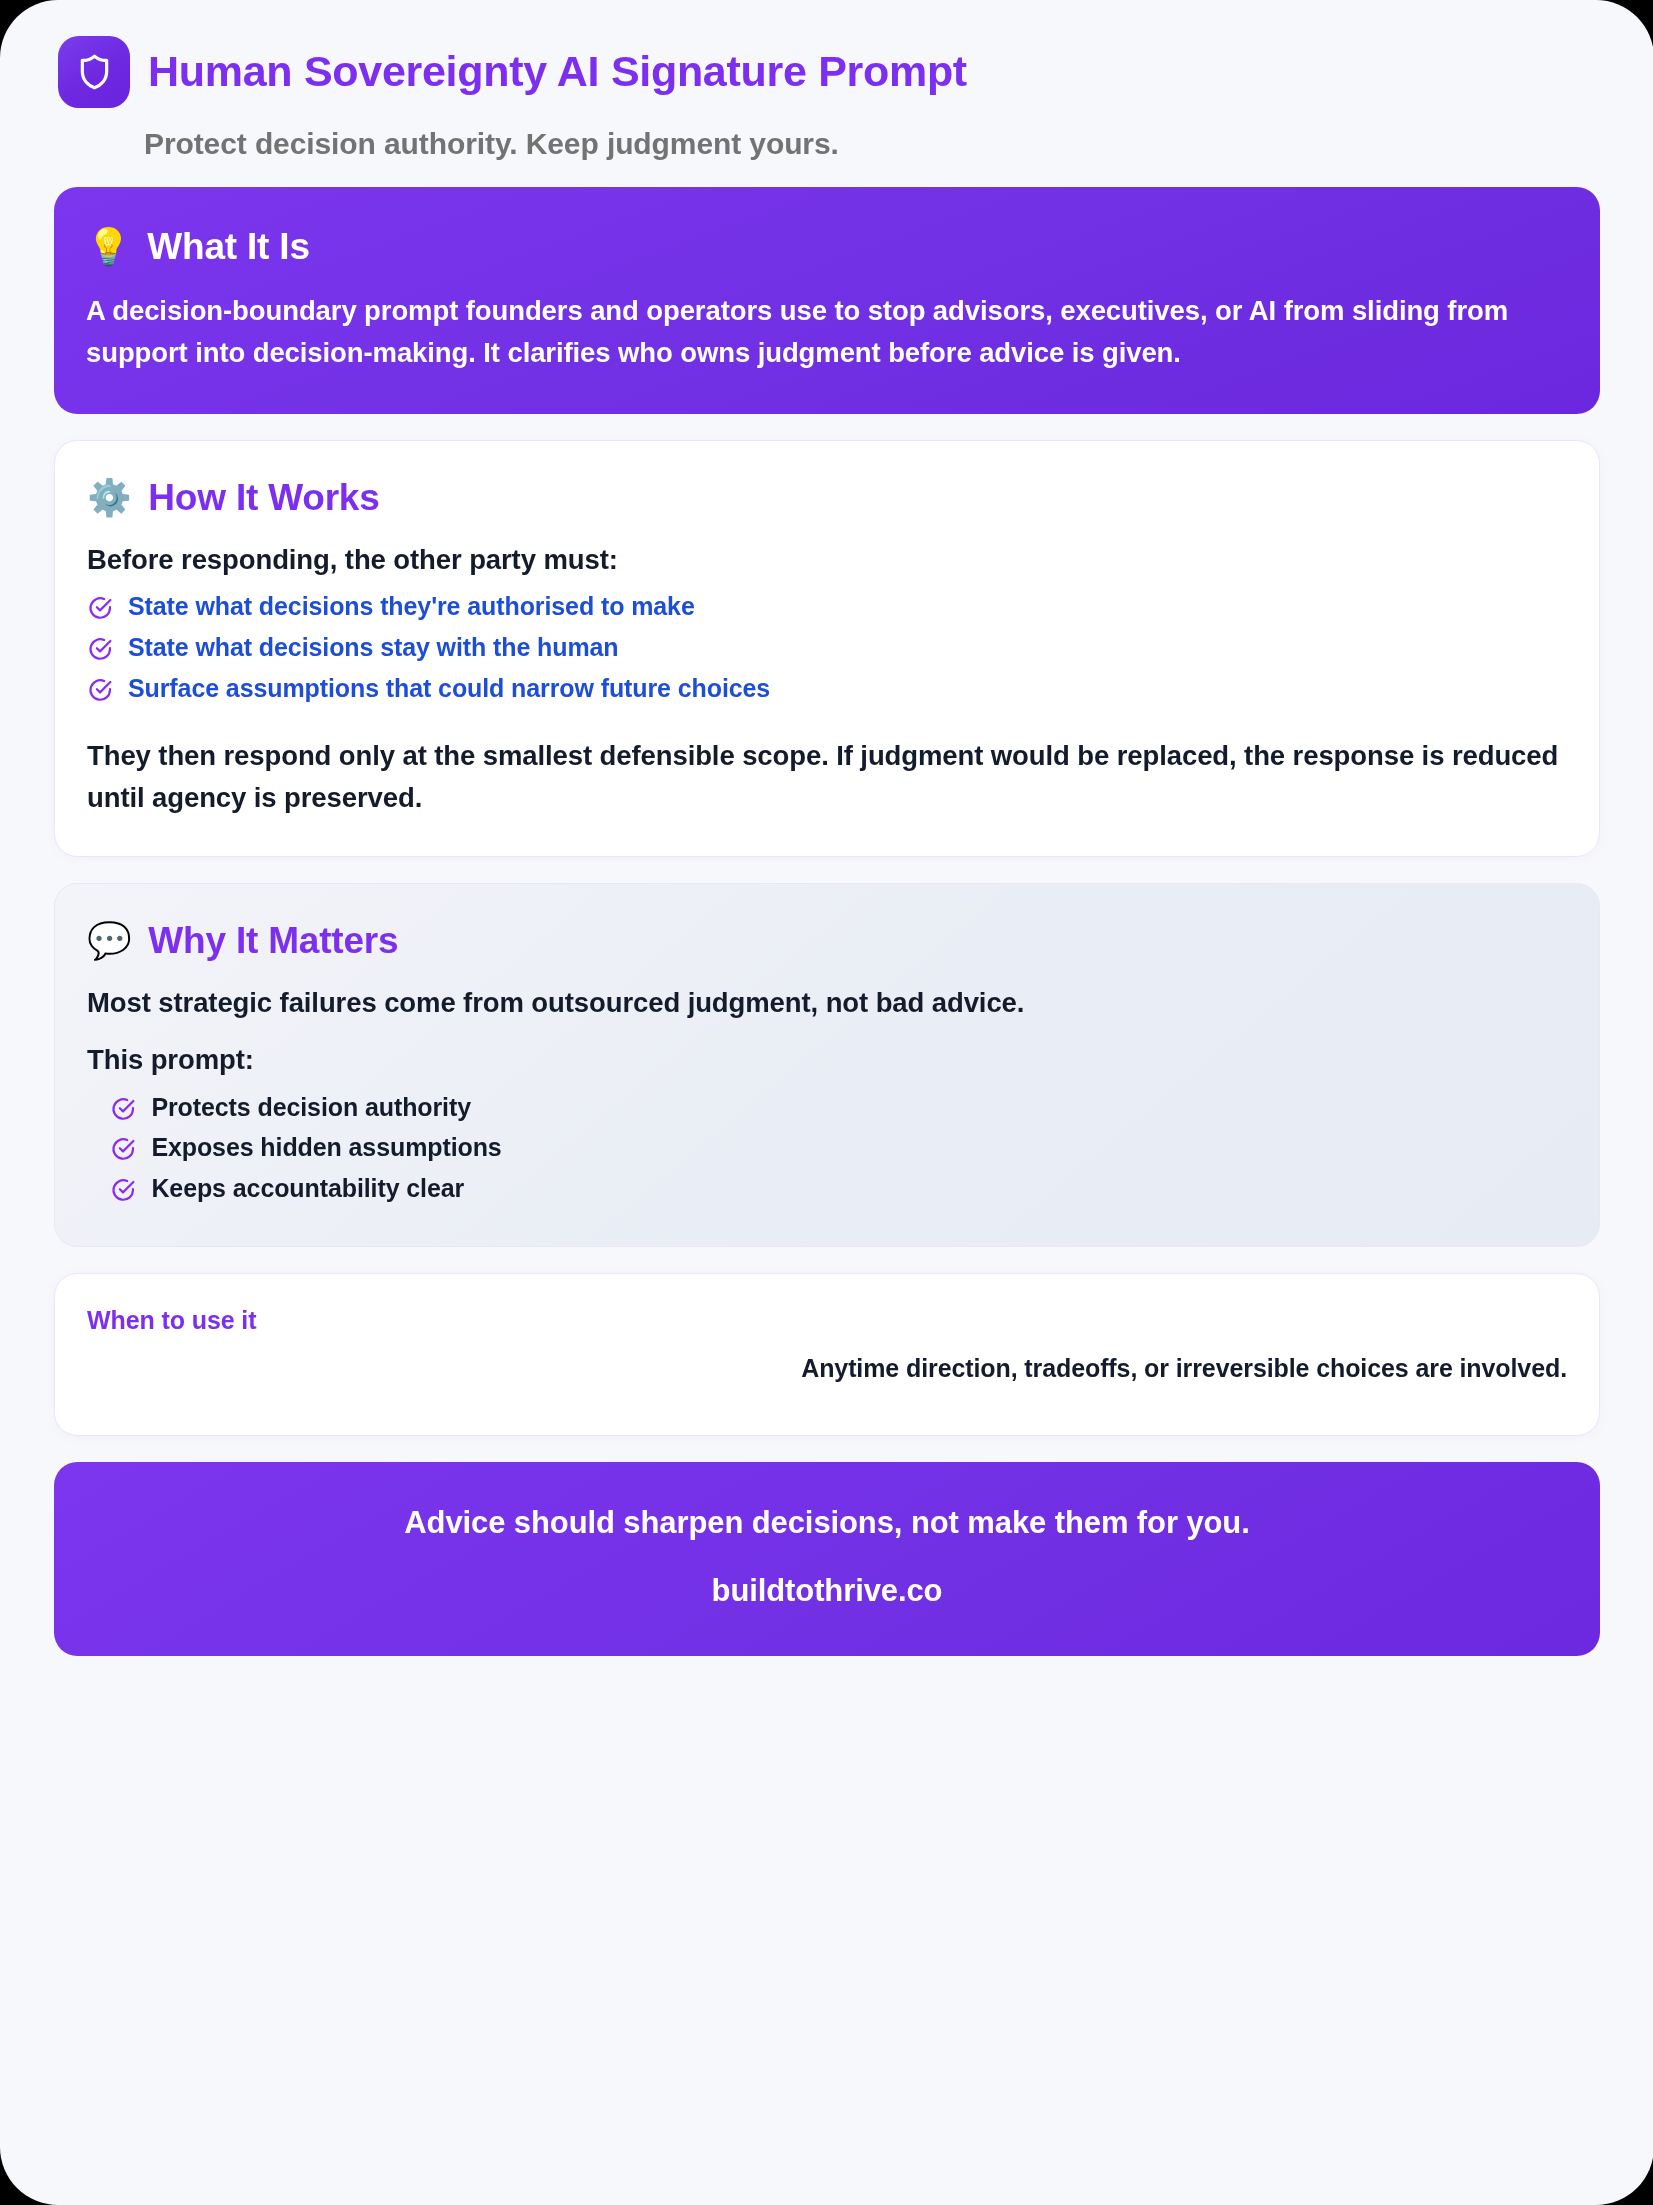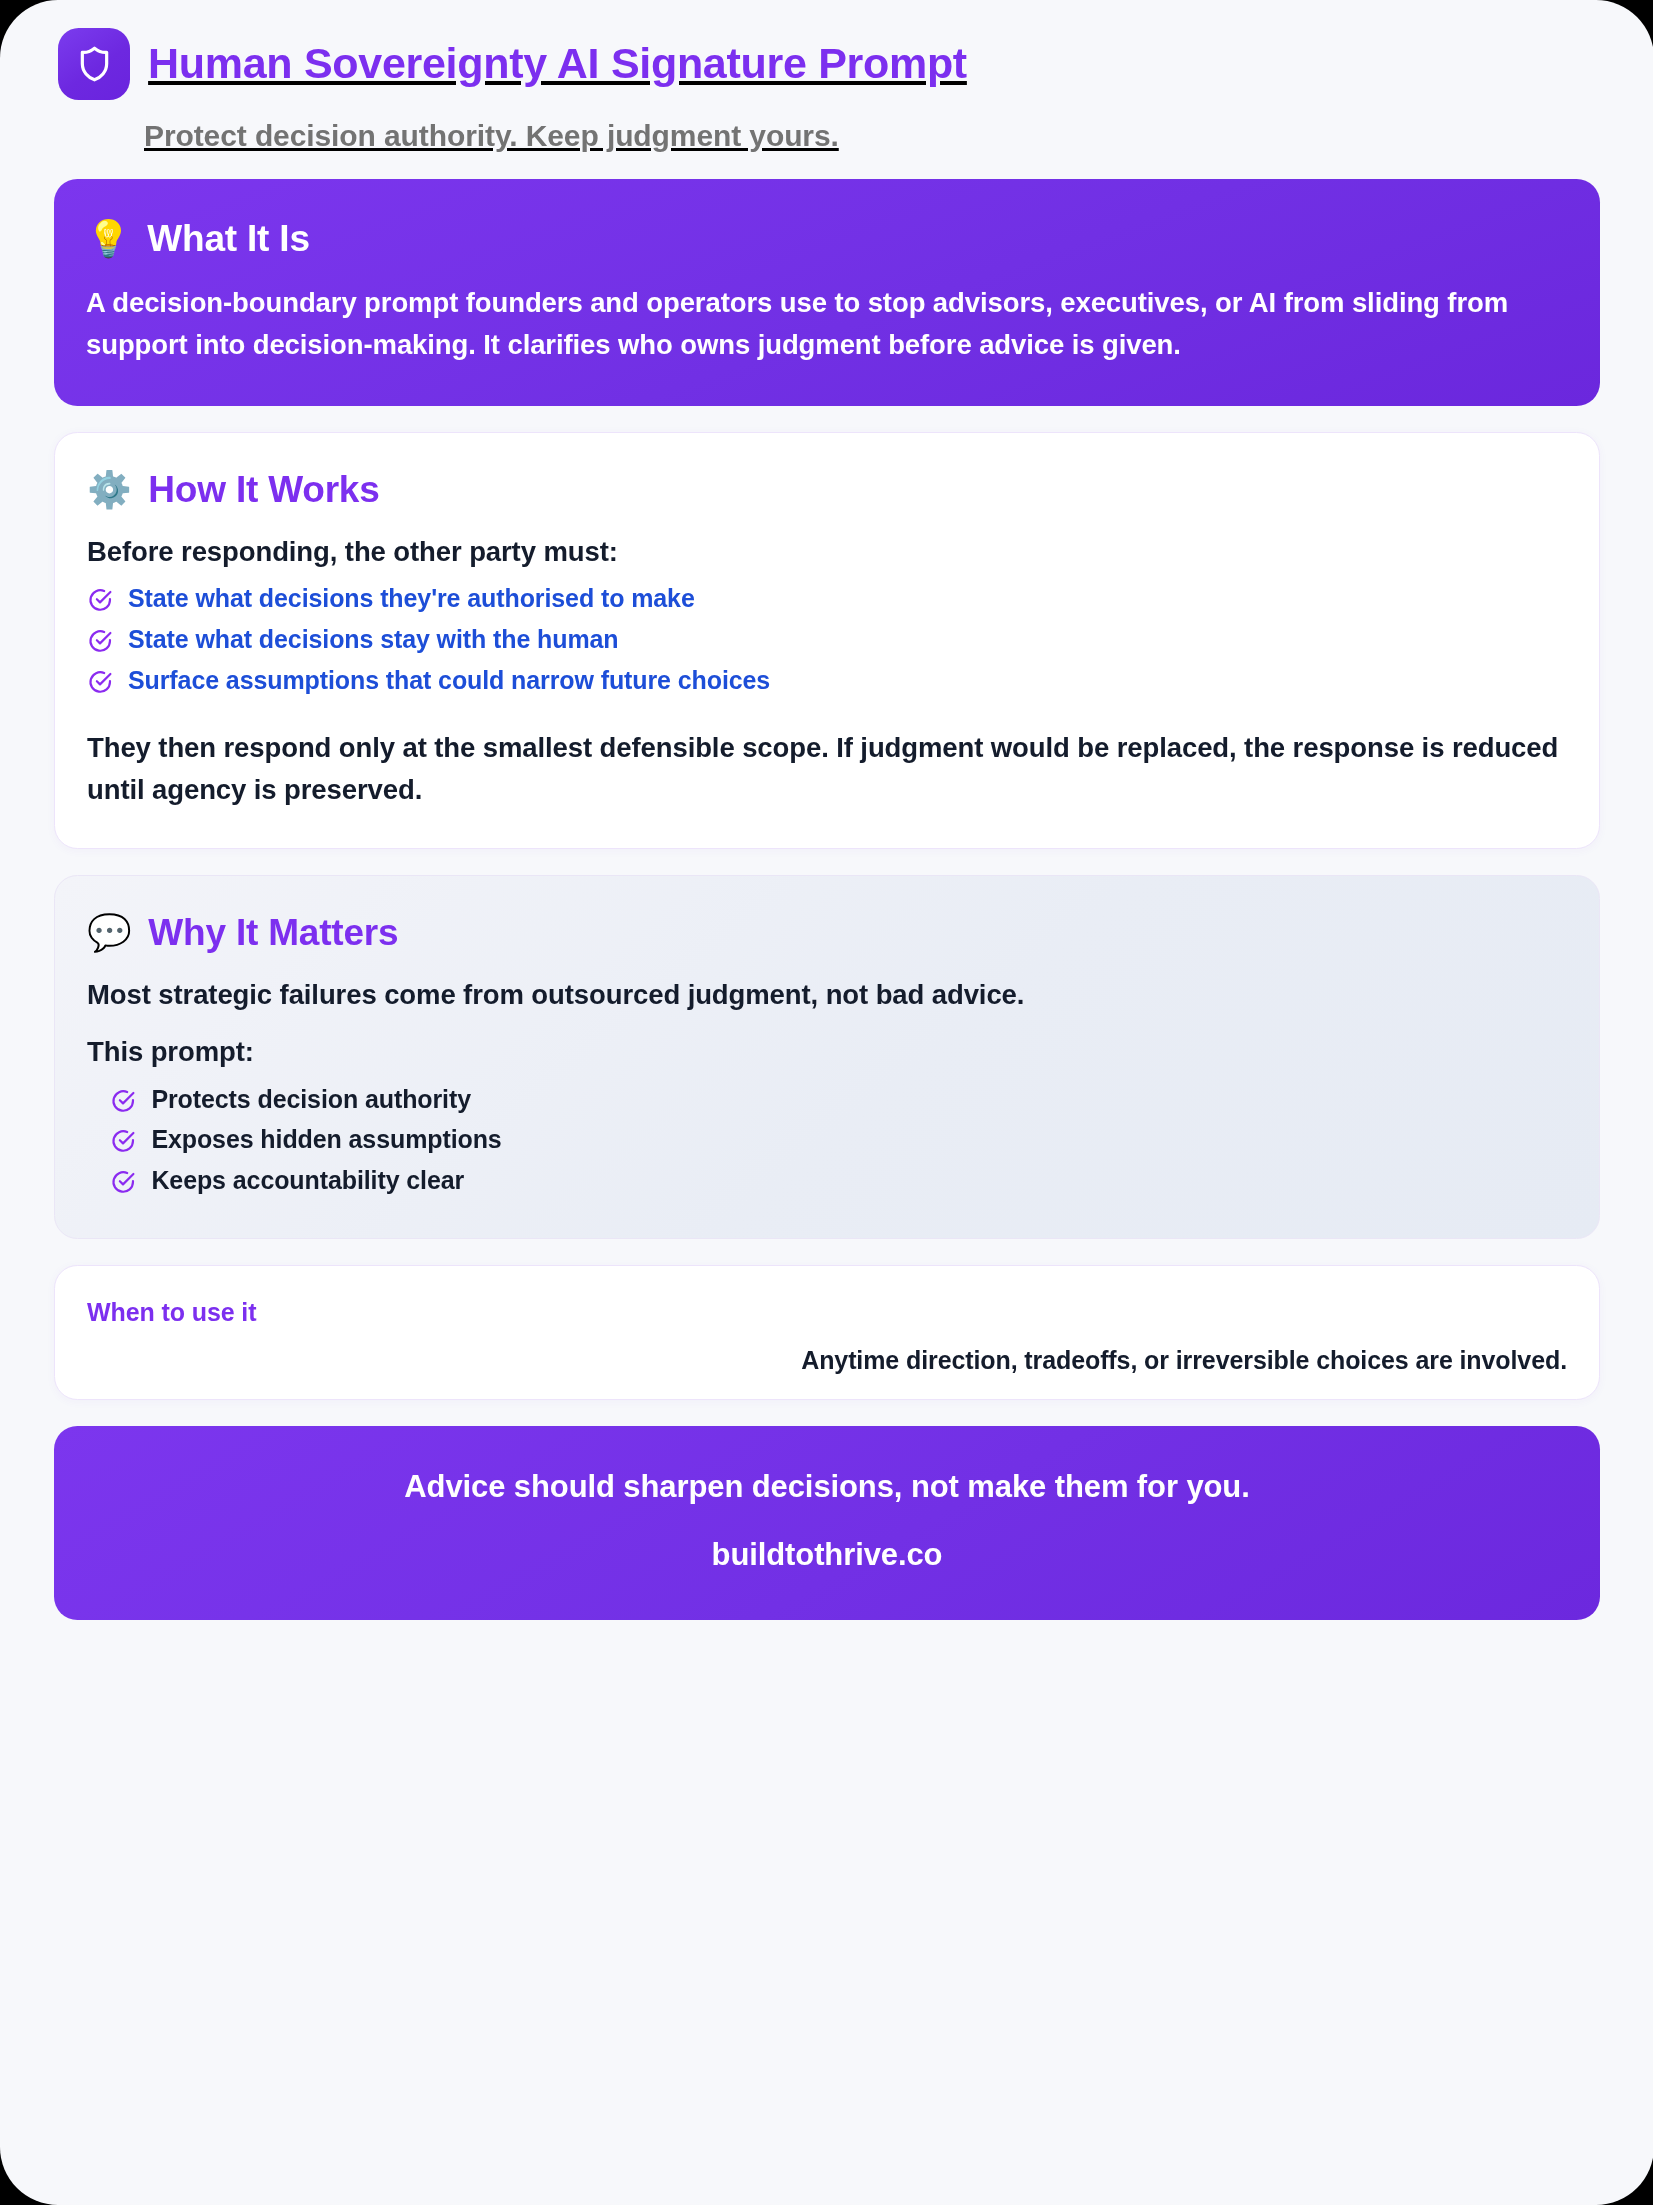--- a/index.html
+++ b/index.html
@@ -17,22 +17,21 @@
     width: 1654px;
     height: 2205px;
     background: #F7F8FB;
     border-radius: 58px;
     overflow: hidden;
     padding: 0 54px;
   }
 
   
   .header {
-    padding-top: 28px;
-    text-decoration: underline;
+    padding-top: 36px;
   }
   .header-row {
     display: flex;
     align-items: center;
     gap: 18px;
     padding-left: 4.1px;
   }
   .brand-badge {
     width: 72px;
     height: 72px;
@@ -162,21 +161,21 @@
     letter-spacing: -0.1px;
   }
   .mini-body {
     margin-top: 19px;
     font-size: 25px;
     font-weight: 700;
     color: #141C2C;
     letter-spacing: -0.1px;
     text-align: right;
   }
-  .card-mini { padding: 32px 32px 24px 32px; }
+  .card-mini { padding: 32px 32px 52px 32px; }
 
   
   .footer {
     margin-top: 26px;
     border-radius: 23.4px;
     background: linear-gradient(150deg, #7C36EE 0%, #7230E5 55%, #6C28DE 100%);
     padding: 43px 27.5px 47px 27.5px;
     text-align: center;
   }
   .footer-line {

